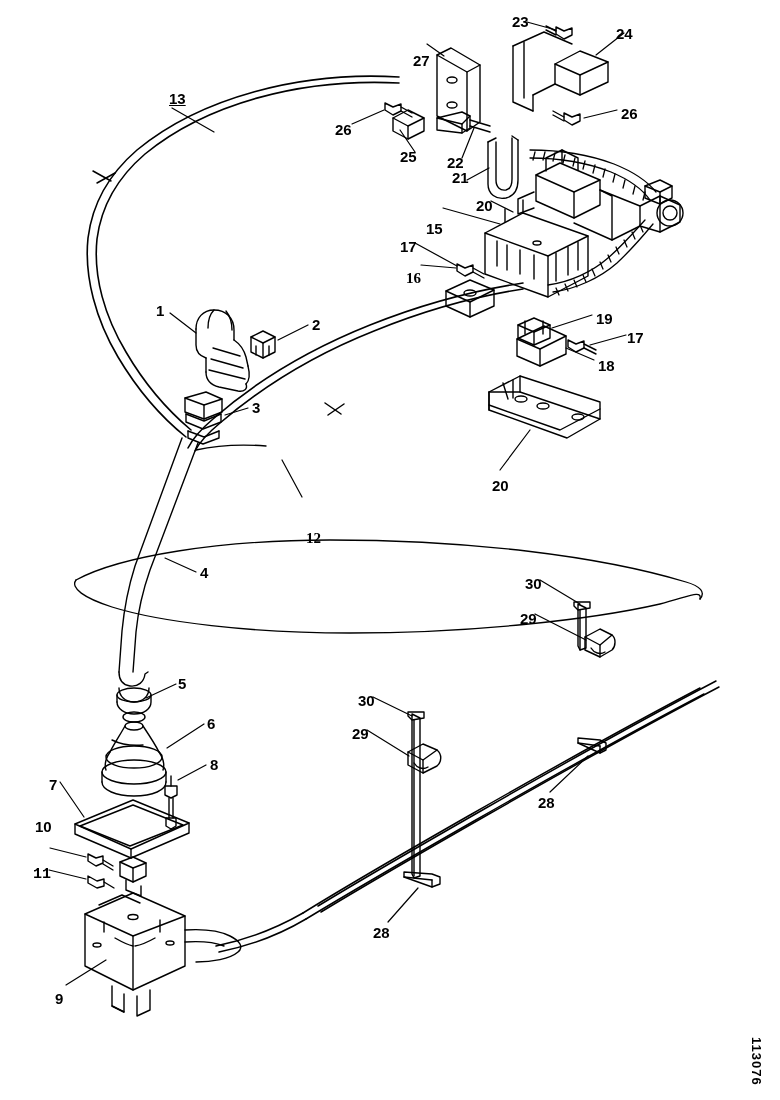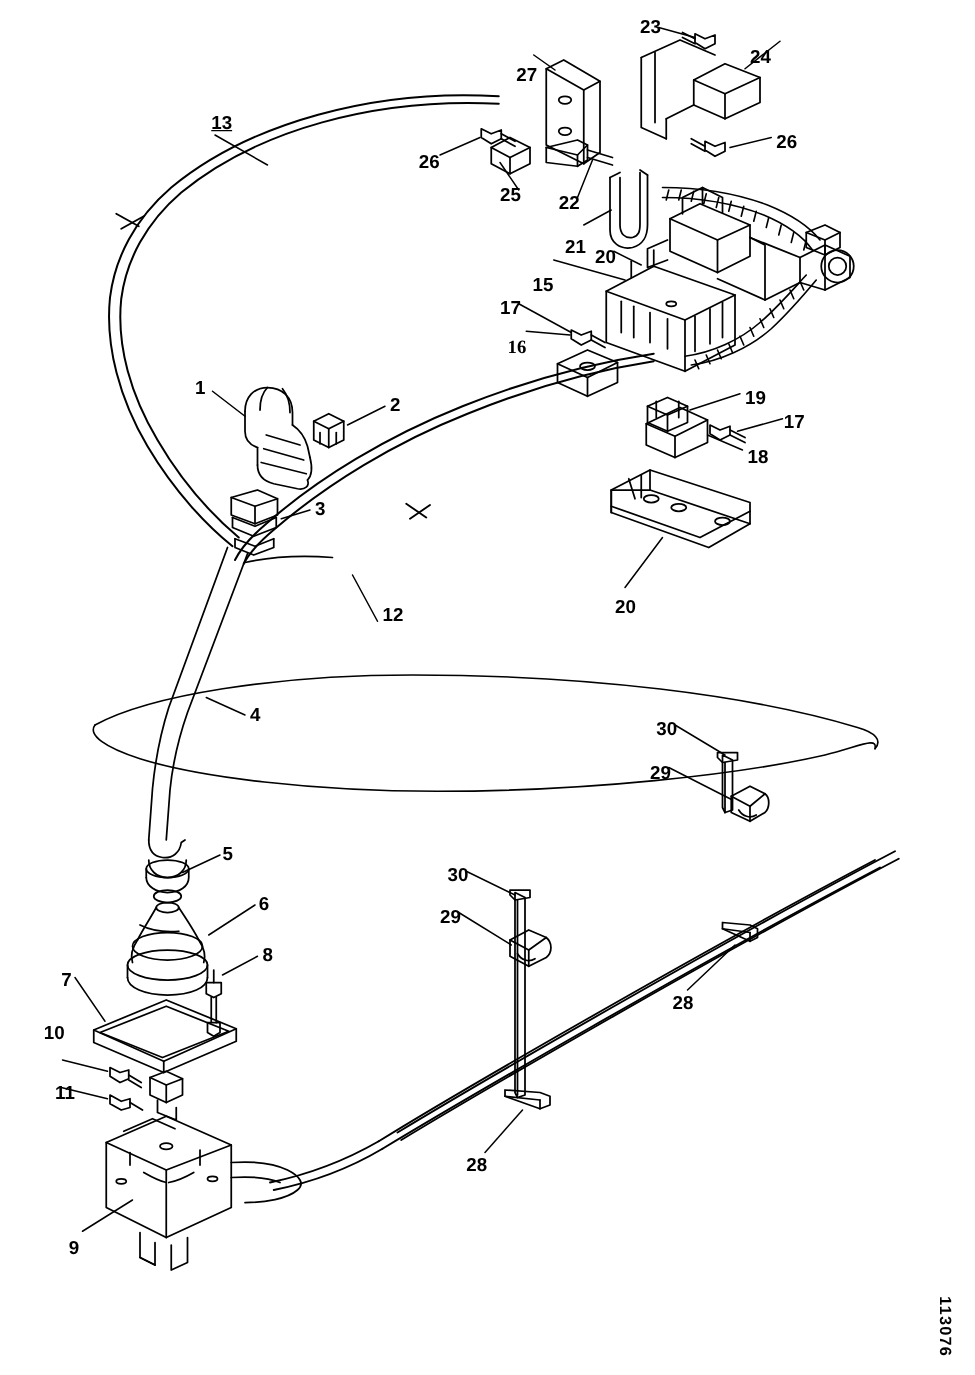--- a/index.html
+++ b/index.html
@@ -414,35 +414,35 @@
   <div class="callout" style="left:156px; top:303px;">1</div>
   <div class="callout" style="left:312px; top:317px;">2</div>
   <div class="callout" style="left:252px; top:400px;">3</div>
   <div class="callout" style="left:200px; top:565px;">4</div>
   <div class="callout" style="left:178px; top:676px;">5</div>
   <div class="callout" style="left:207px; top:716px;">6</div>
   <div class="callout" style="left:49px;  top:777px;">7</div>
   <div class="callout" style="left:210px; top:757px;">8</div>
   <div class="callout" style="left:55px;  top:991px;">9</div>
   <div class="callout" style="left:35px;  top:819px;">10</div>
-  <div class="callout" style="left:44px;  top:867px;">11</div>
-  <div class="callout" style="left:306px; top:485px;">12</div>
+  <div class="callout" style="left:33px;  top:867px;font-family:Liberation Mono, monospace;">11</div>
+  <div class="callout" style="left:306px; top:531px;font-family:Liberation Serif, serif;">12</div>
   <div class="callout" style="left:169px; top:91px;text-decoration:underline;">13</div>
   <div class="callout" style="left:492px; top:478px;">20</div>
   <div class="callout" style="left:426px; top:205px;margin-top:16px;">15</div>
   <div class="callout" style="left:406px; top:271px;font-family:Liberation Serif, serif;">16</div>
   <div class="callout" style="left:400px; top:239px;">17</div>
   <div class="callout" style="left:627px; top:330px;">17</div>
   <div class="callout" style="left:598px; top:358px;">18</div>
   <div class="callout" style="left:596px; top:311px;text-align:center;">19</div>
   <div class="callout" style="left:476px; top:198px;">20</div>
-  <div class="callout" style="left:452px; top:190px;">21</div>
+  <div class="callout" style="left:452px; top:170px;">21</div>
   <div class="callout" style="left:447px; top:155px;">22</div>
   <div class="callout" style="left:512px; top:14px;">23</div>
-  <div class="callout" style="left:600px; top:26px;margin-top:12px;">24</div>
+  <div class="callout" style="left:616px; top:26px;">24</div>
   <div class="callout" style="left:400px; top:149px;text-align:center;">25</div>
   <div class="callout" style="left:335px; top:122px;">26</div>
   <div class="callout" style="left:621px; top:106px;">26</div>
   <div class="callout" style="left:413px; top:37px;margin-top:16px;">27</div>
   <div class="callout" style="left:538px; top:795px;">28</div>
   <div class="callout" style="left:373px; top:925px;">28</div>
   <div class="callout" style="left:520px; top:611px;">29</div>
   <div class="callout" style="left:352px; top:726px;">29</div>
   <div class="callout" style="left:525px; top:576px;">30</div>
   <div class="callout" style="left:358px; top:693px;">30</div>

